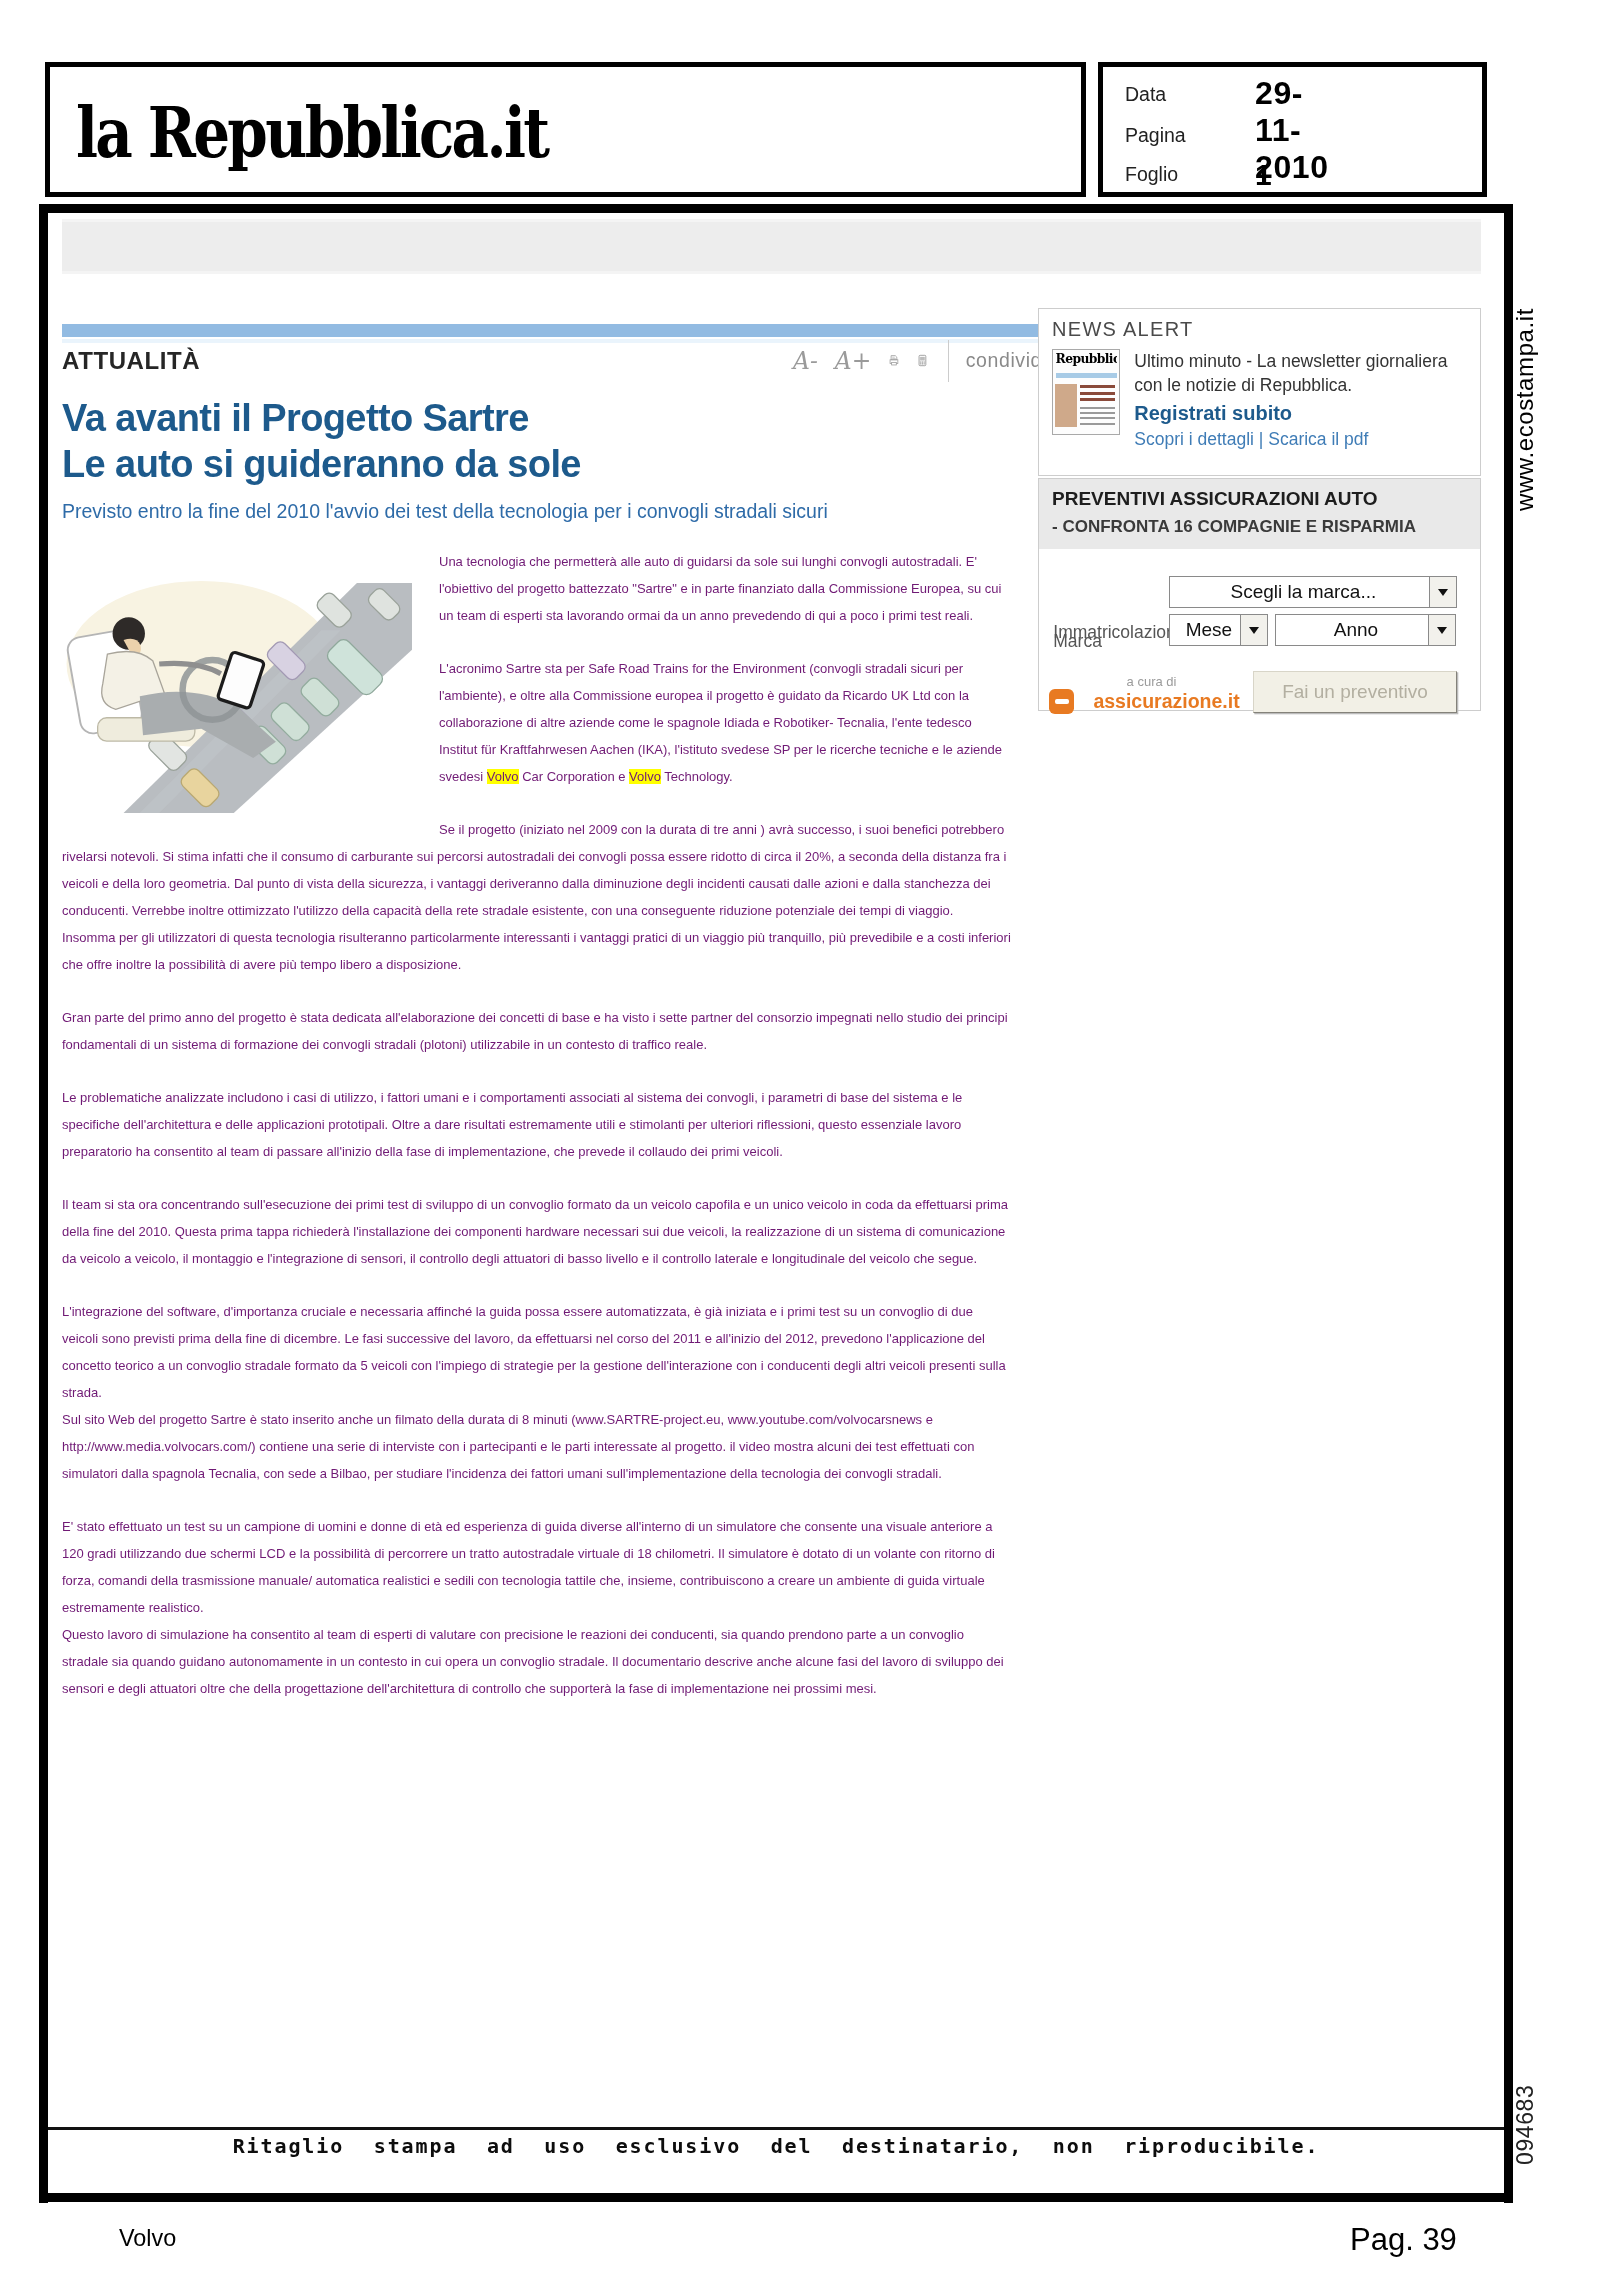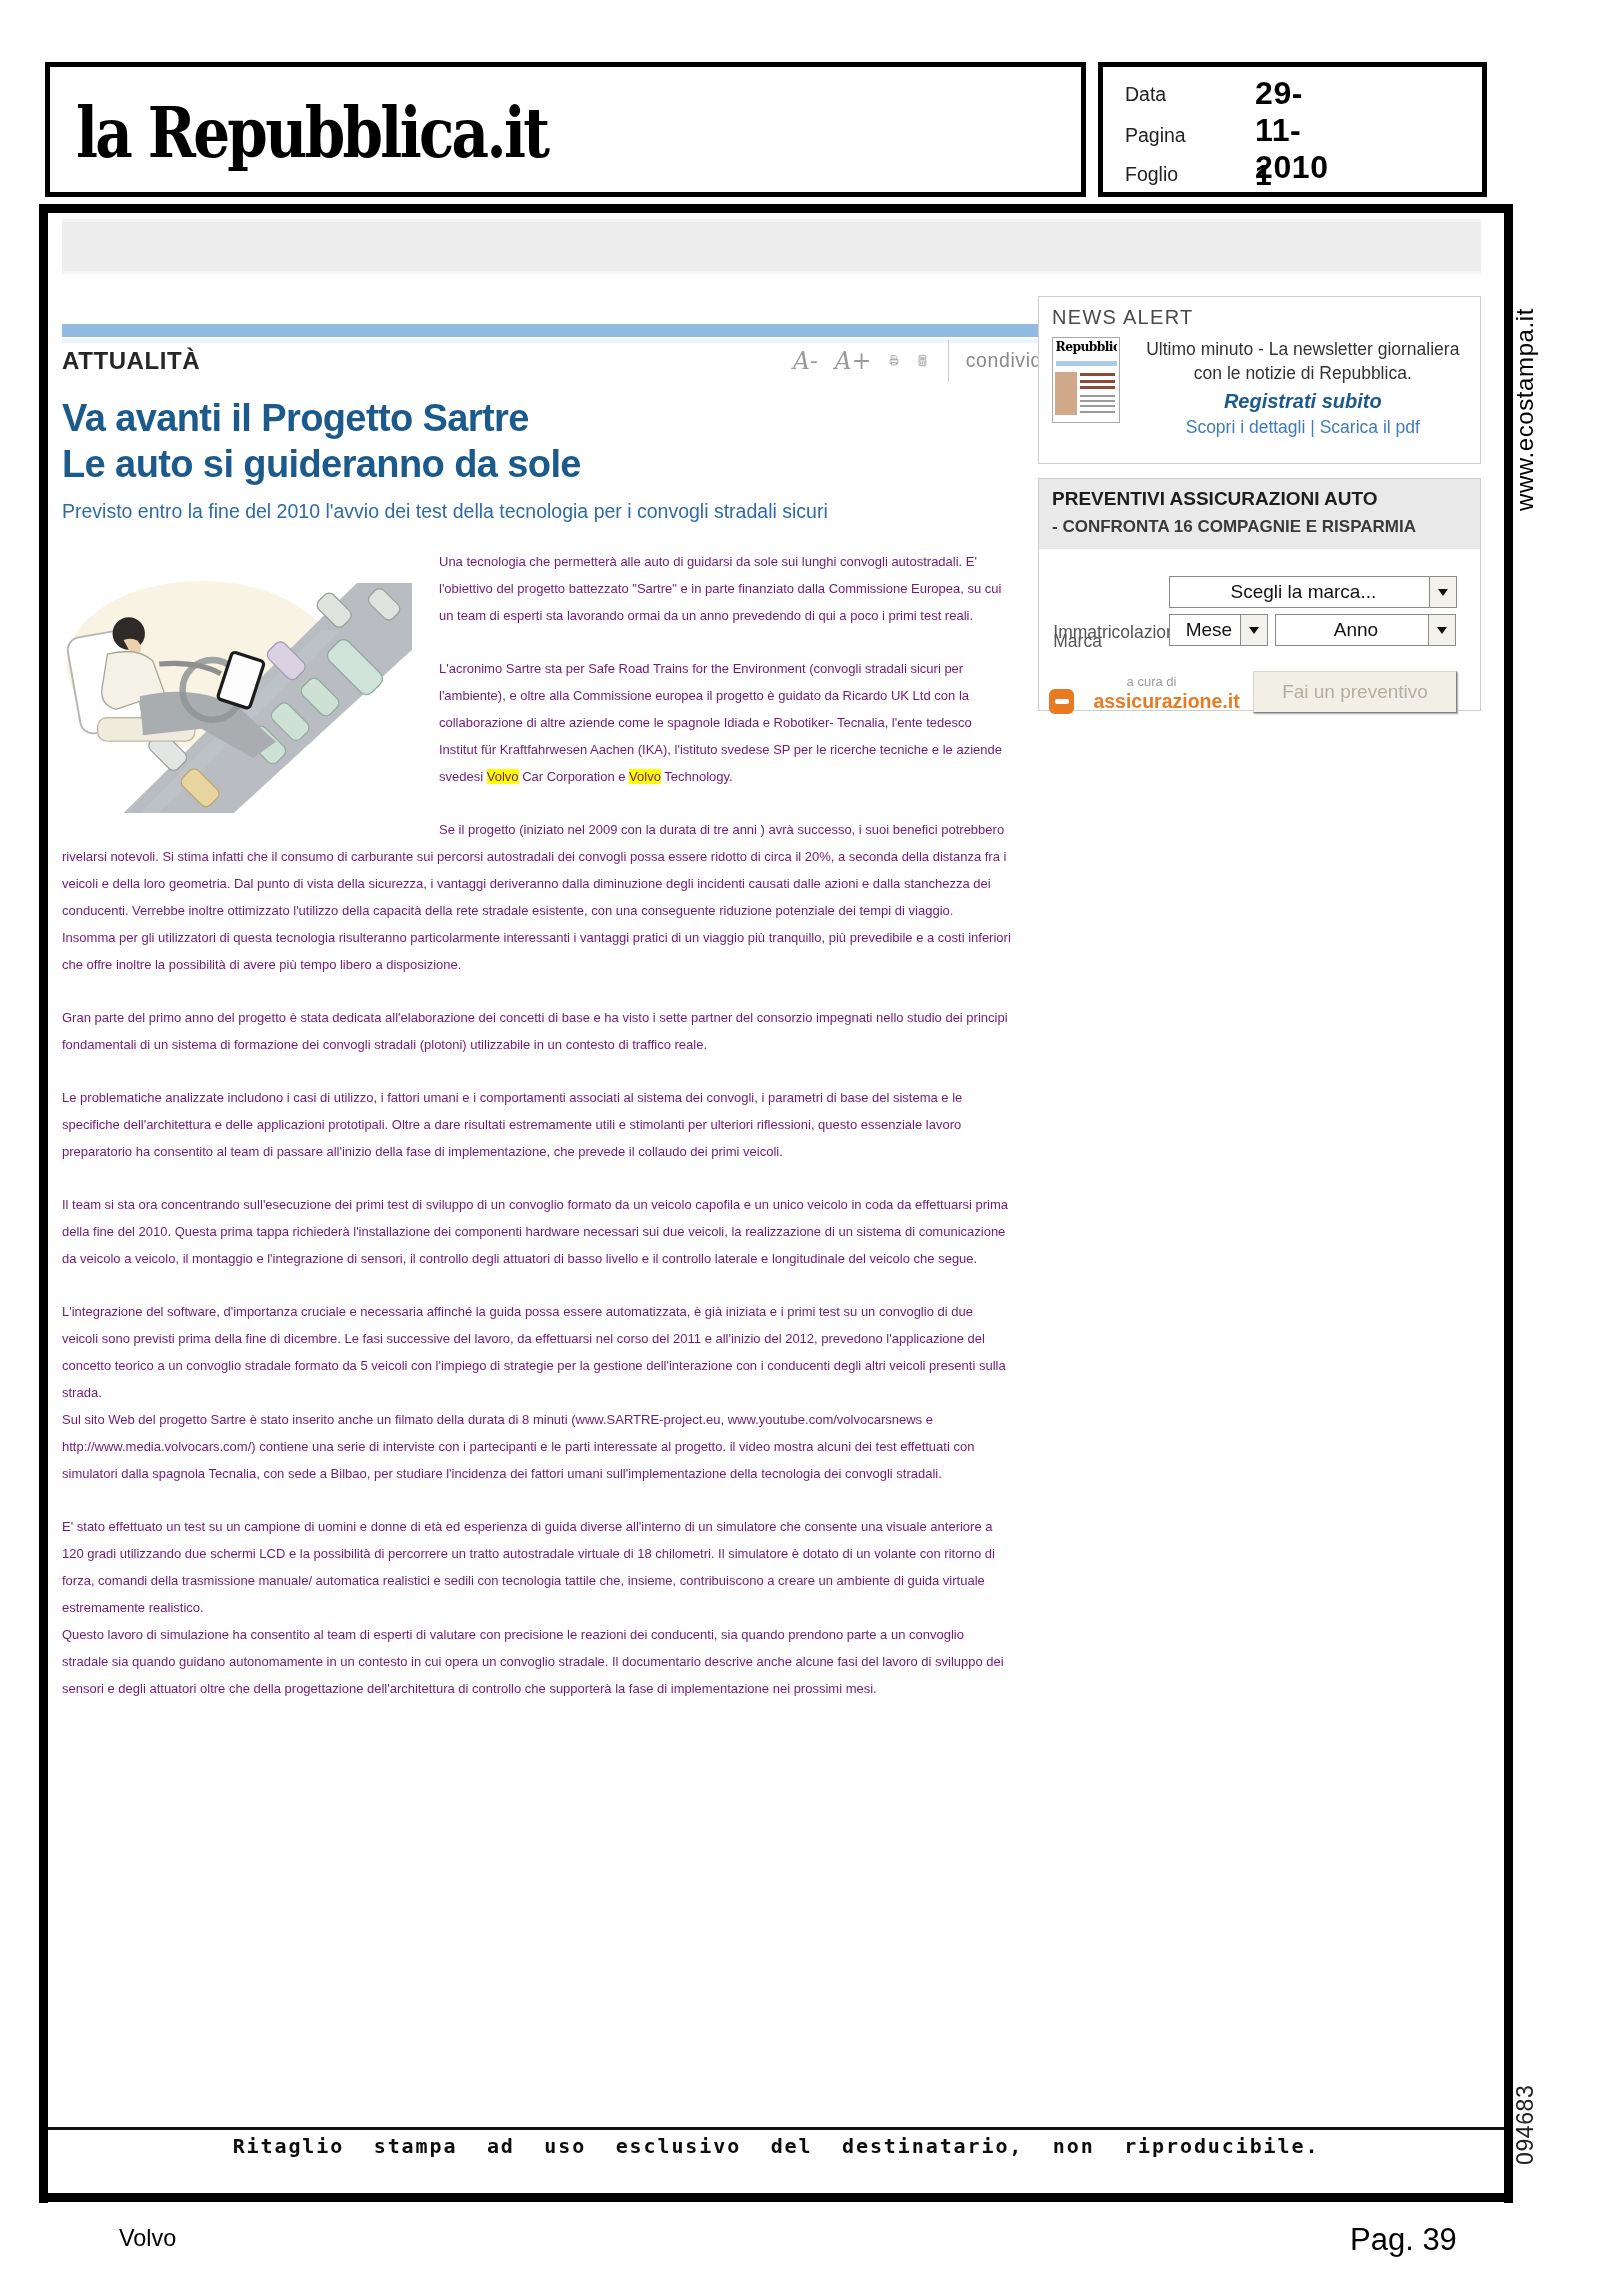--- a/index.html
+++ b/index.html
@@ -34,34 +34,34 @@
   .article-title{left:62px;top:395px;width:973px;font-size:38px;line-height:46px;font-weight:bold;color:var(--title-blue,#1d5a8c);letter-spacing:-0.6px;}
   .article-subtitle{left:62px;top:500px;width:973px;font-size:19.5px;color:var(--subtitle-blue,#2e6ba8);}
   .article-body{left:62px;top:548px;width:949px;font-size:13px;line-height:27px;color:#701a75;}
   .article-body .block{margin:0 0 26px 0;}
   .article-body p{margin:0;}
   .illustration{float:left;width:350px;height:258px;margin:9px 27px 9px 0;}
   .hl{background:var(--highlight-yellow,#ffff00);}
 
   
   .side-box{border:1.9px solid #cdcdcd;background:#fff;}
-  .news-box{left:1038px;top:296px;width:441px;height:166px;text-align:center;}
+  .news-box{left:1038px;top:308px;width:441px;height:166px;}
   .news-title{position:absolute;left:13px;top:9px;font-size:20px;color:#4a4a4a;letter-spacing:1.3px;}
   .news-row{position:absolute;left:13px;top:40px;display:flex;}
   .thumb{width:66px;height:84px;border:1.3px solid #a9a9a9;position:relative;background:#fdfdfd;flex:none;}
   .thumb .masthead{position:absolute;left:2.6px;top:1.3px;font-family:"DejaVu Serif",serif;font-weight:bold;font-size:12.3px;letter-spacing:-0.6px;color:#000;white-space:nowrap;overflow:hidden;width:61px;}
   .thumb .bluebar{position:absolute;left:2.6px;top:23.4px;width:61px;height:4.5px;background:#a8cbe6;}
   .thumb .photo{position:absolute;left:1.9px;top:34px;width:22px;height:43px;background:#cfa98a;}
   .thumb .l1,.thumb .l2,.thumb .l3{position:absolute;left:27px;height:3.2px;width:35px;background:#8a4a3a;}
   .thumb .l1{top:35px}.thumb .l2{top:42px}.thumb .l3{top:48px}
   .thumb .g1,.thumb .g2,.thumb .g3,.thumb .g4{position:absolute;left:27px;height:1.9px;width:35px;background:#9a9a9a;}
   .thumb .g1{top:57px}.thumb .g2{top:62px}.thumb .g3{top:67px}.thumb .g4{top:73px}
   .news-col{margin-left:14.3px;width:337px;}
   .news-text{font-size:17.5px;line-height:24px;color:#333;}
-  .news-cta{margin-top:5.2px;font-size:20px;font-weight:bold;color:var(--title-blue,#1d5a8c);font-style:italic;}
+  .news-cta{margin-top:5.2px;font-size:20px;font-weight:bold;color:var(--title-blue,#1d5a8c);}
   .news-links{margin-top:3.9px;font-size:17.5px;color:var(--link-blue,#3f7cb6);}
 
   .ins-box{left:1038px;top:478px;width:441px;height:231px;}
   .ins-head{position:absolute;left:0;top:0;right:0;height:70px;background:#e9e9e9;}
   .ins-title{position:absolute;left:13px;top:9px;font-size:19px;font-weight:bold;color:#1e1e1e;}
   .ins-sub{position:absolute;left:13px;top:38px;font-size:17px;font-weight:bold;color:#3a3a3a;}
   .ins-label{position:absolute;font-size:17.5px;color:#555;}
   .selectbox{position:absolute;height:30px;background:#fff;border:1.9px solid #8a8a8a;display:flex;align-items:center;}
   .selectbox .sel-text{flex:1;font-size:19px;color:#111;padding-left:7.8px;white-space:nowrap;overflow:hidden;text-align:center;}
   .selectbox .sel-btn{width:26px;height:100%;border-left:1.9px solid #8a8a8a;background:#f2f1ec;display:flex;align-items:center;justify-content:center;flex:none;}

